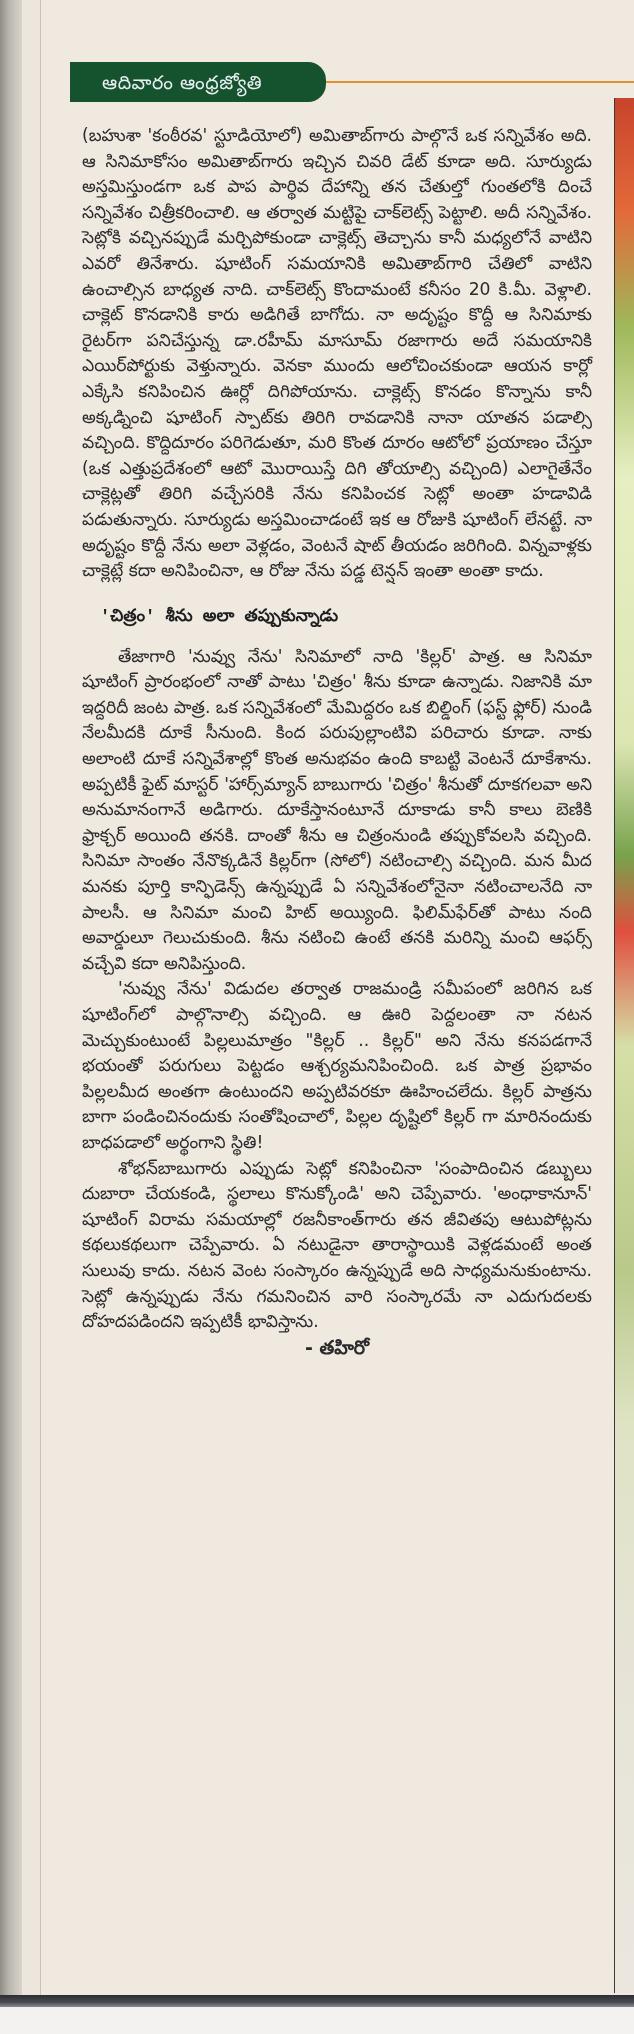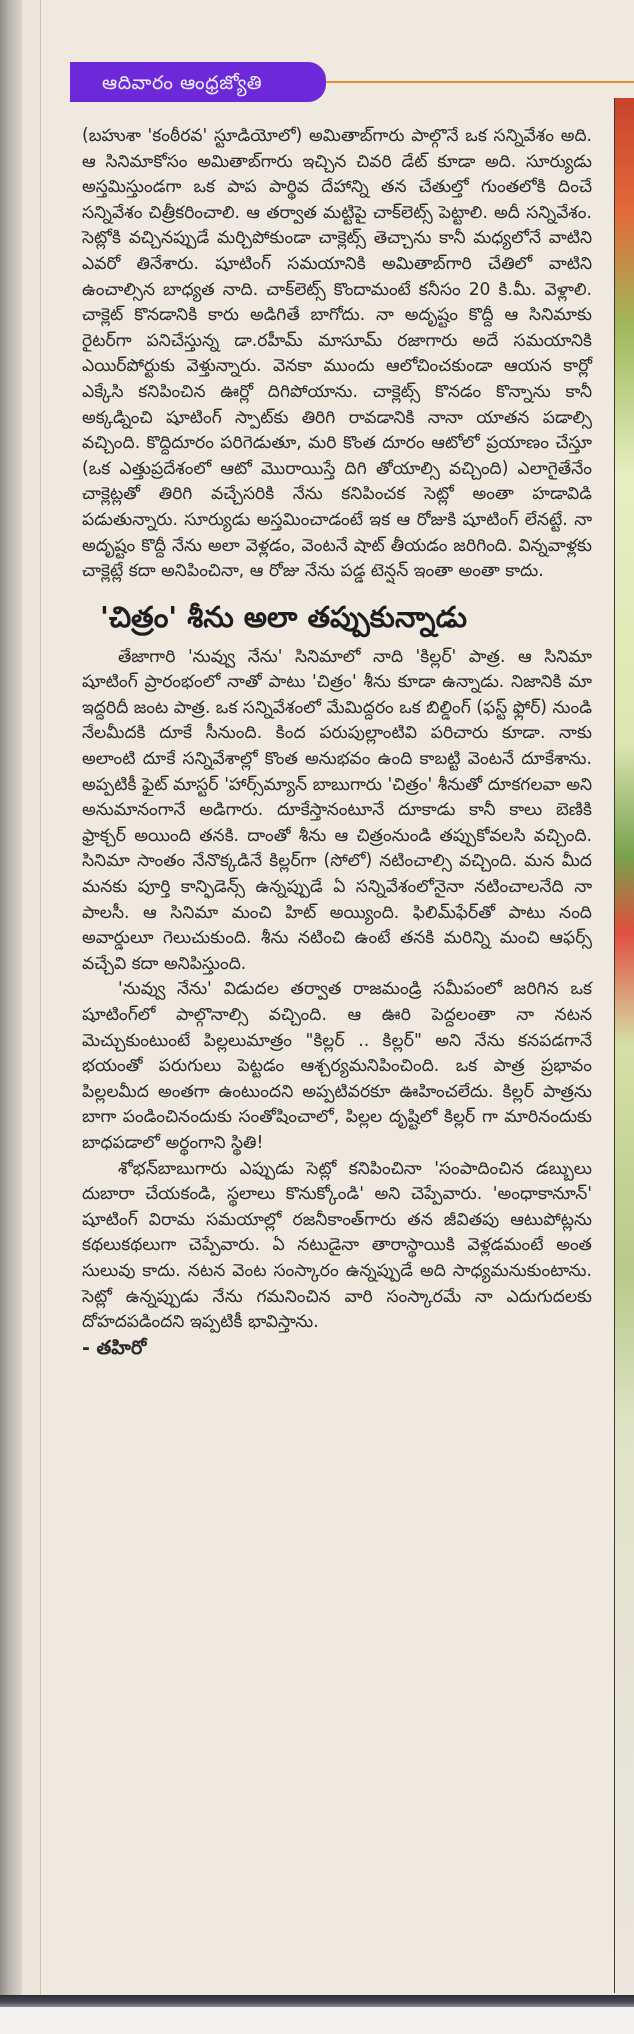--- a/index.html
+++ b/index.html
@@ -15,21 +15,21 @@
   .scan-left-margin {
     position:absolute; left:22px; top:0; width:18px; height:1995px;
     background:#ece6dc; border-right:1px solid #c9c2b6;
   }
   .paper {
     position:absolute; left:41px; top:0; width:593px; height:1995px;
     background:#efe9e0;
   }
   .header-pill {
     position:absolute; left:70px; top:62px; width:256px; height:40px;
-    background:#6d28d9; border-radius:0 18px 18px 0;
+    background:#14532d; border-radius:0 18px 18px 0;
     color:#e9eef2; font-size:19px; line-height:40px; padding-left:32px;
     box-sizing:border-box; letter-spacing:0.5px;
   }
   .header-rule {
     position:absolute; left:326px; top:81px; width:308px; height:2px;
     background:#e0912f;
   }
   .photo-strip {
     position:absolute; left:614px; top:98px; width:20px; height:1895px;
     border-left:1px solid #3b3a32;
@@ -37,24 +37,24 @@
   }
   .article {
     position:absolute; left:82px; top:112px; width:510px;
     color:#2a2a2c; font-size:17.2px; line-height:25.6px;
     text-align:justify;
     margin-top:11px;
   }
   .para { margin:0; text-indent:0; }
   .para.indent { text-indent:36px; }
   .subhead {
-    margin:16px 0 10px 18px; font-size:29px; line-height:34px;
-    font-weight:bold; color:#1e1e20; text-align:left;
+    margin:16px 0 10px 18px; font-size:17px; line-height:34px;
+    font-weight:bold; color:#1e1e20; text-align:left;font-family:Liberation Mono, monospace;
   }
-  .signoff { display:flex; justify-content:flex-start; }
+  .signoff { display:flex; justify-content:center; }
   .signoff-author { font-weight:bold; font-size:19px; }
   .bottom-border {
     position:absolute; left:0; top:1995px; width:634px; height:12px;
     background:linear-gradient(180deg,#2c2c33 0%,#4a4a55 60%,#8d8c95 100%);
   }
   .bottom-blank {
     position:absolute; left:0; top:2007px; width:634px; height:27px;
     background:#f3f2f0;
   }
 </style>

